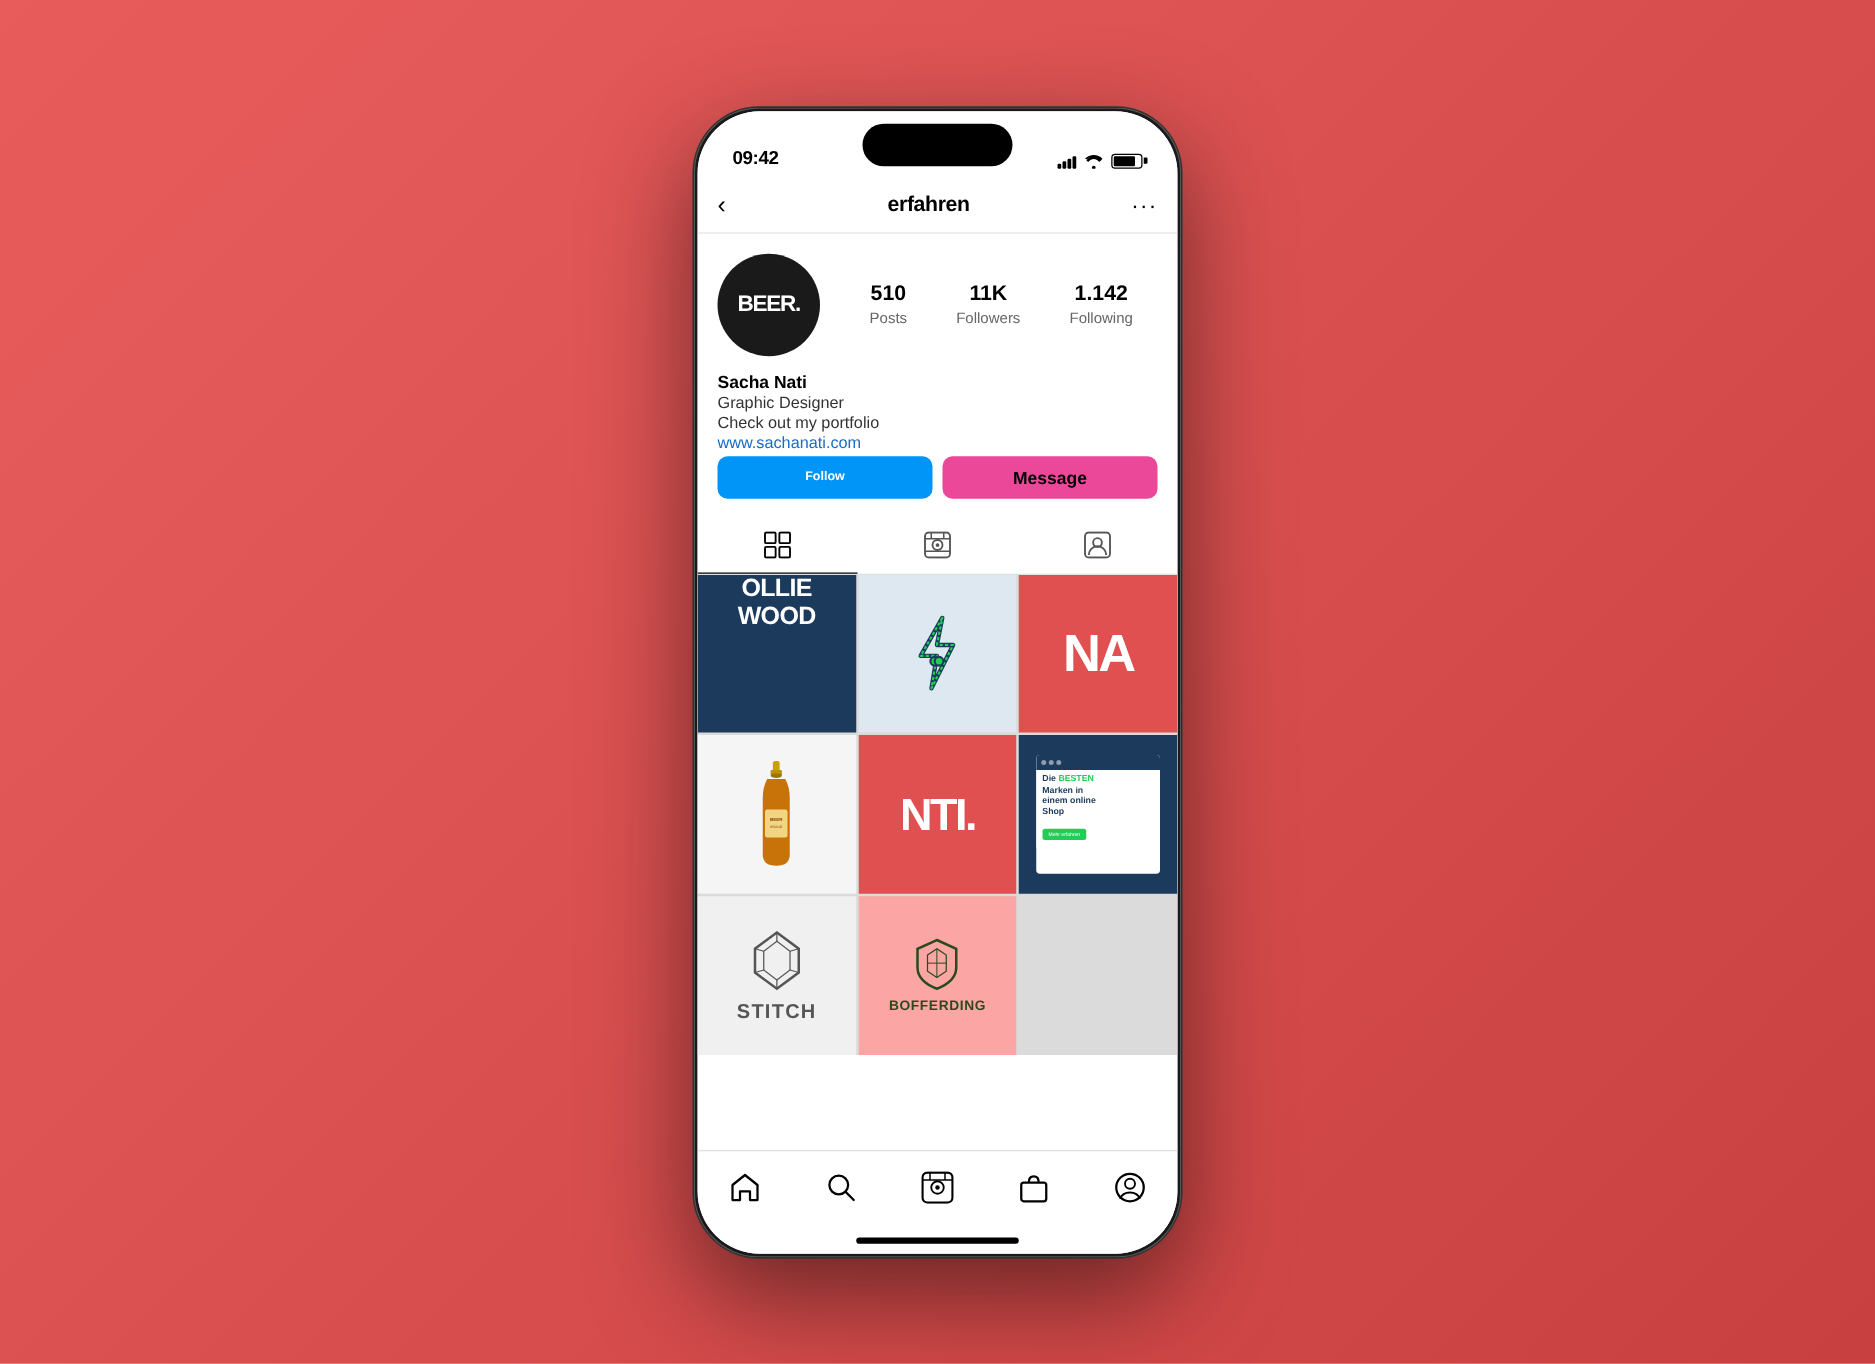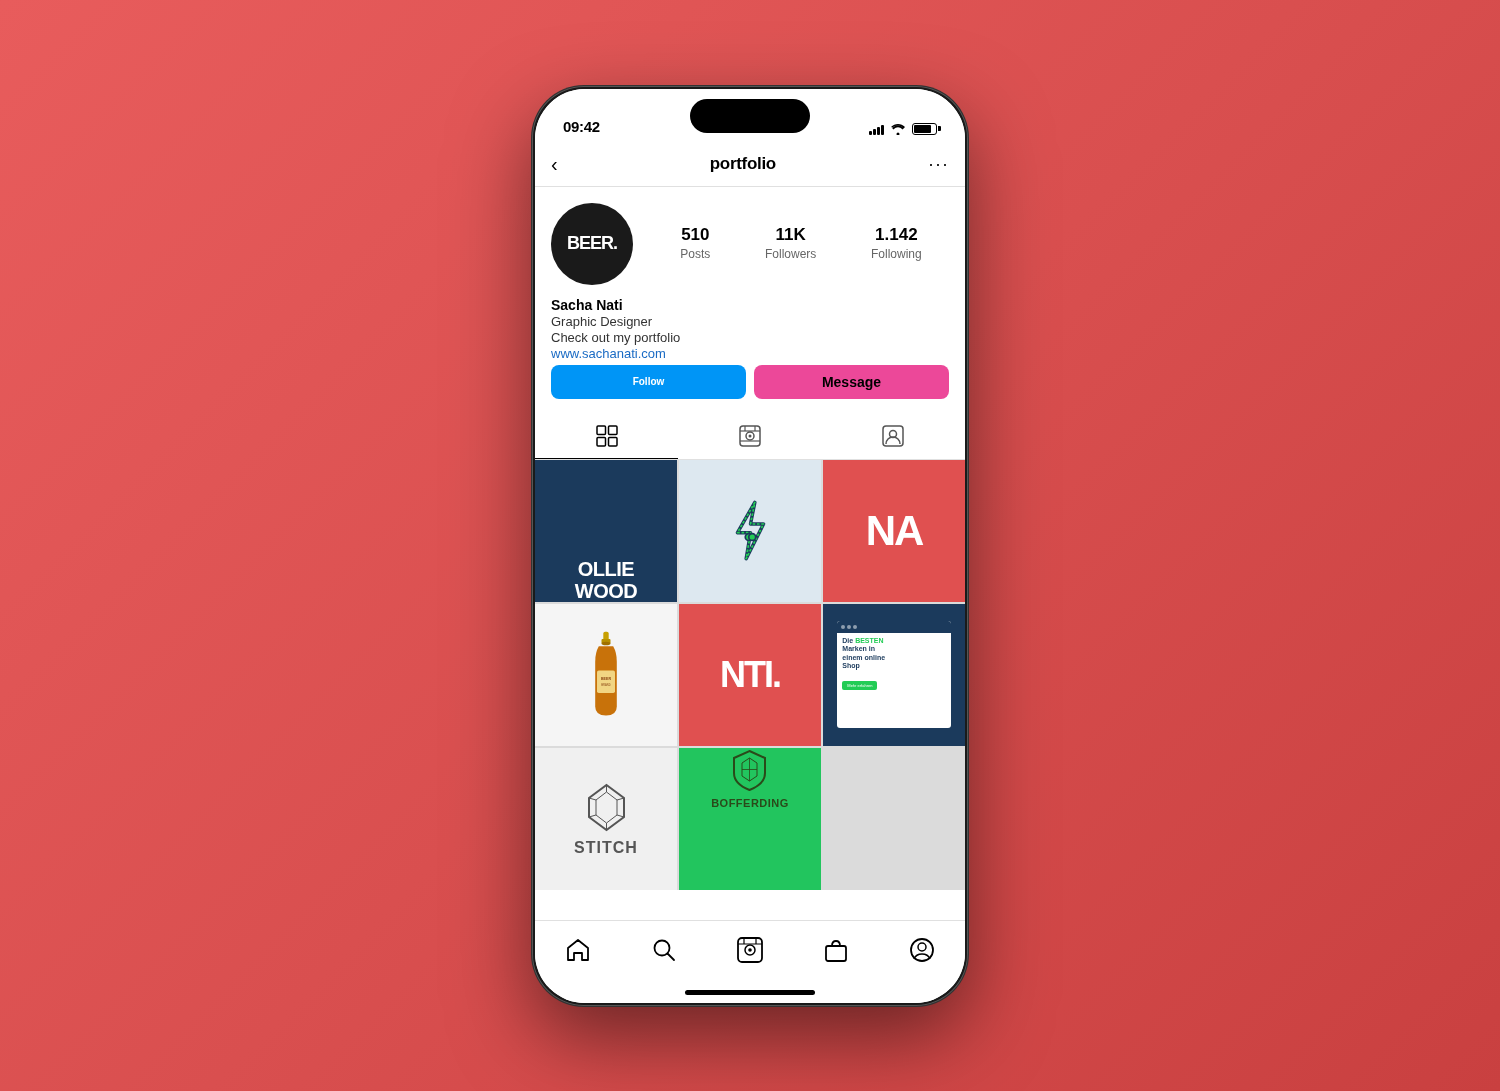--- a/index.html
+++ b/index.html
@@ -9,21 +9,21 @@
       height: 1091px;
       background: linear-gradient(135deg, #e85c5c 0%, #d94f4f 50%, #c94040 100%);
       display: flex;
       align-items: center;
       justify-content: center;
       font-family: -apple-system, BlinkMacSystemFont, 'Helvetica Neue', Arial, sans-serif;
       overflow: hidden;
     }
 
     .phone-container {
-      width: 436px;
+      width: 390px;
       height: 920px;
       background: #1a1a1a;
       border-radius: 52px;
       padding: 3px;
       box-shadow: 
         0 0 0 1px #333,
         0 30px 80px rgba(0,0,0,0.5),
         inset 0 0 0 1px #555;
       position: relative;
     }
@@ -310,21 +310,21 @@
     .grid-item {
       aspect-ratio: 1;
       overflow: hidden;
       position: relative;
     }
 
     
     .gi-1 {
       background: #1b3a5c;
       display: flex;
-      align-items: flex-end;
+      align-items: flex-start;
       justify-content: center;
     }
 
     .gi-1-text {
       color: #fff;
       font-size: 20px;
       font-weight: 900;
       text-align: center;
       line-height: 1.1;
       letter-spacing: -0.5px;
@@ -394,23 +394,23 @@
     }
 
     .gi-8 {
       background: #f0f0f0;
       display: flex;
       align-items: center;
       justify-content: center;
     }
 
     .gi-9 {
-      background: #22c55e;
-      display: flex;
-      align-items: flex-start;
+      background: #fca5a5;
+      display: flex;
+      align-items: center;
       justify-content: center;
     }
 
     
     .bottom-nav {
       height: 83px;
       background: #fff;
       border-top: 0.5px solid #e0e0e0;
       display: flex;
       align-items: flex-start;
@@ -540,21 +540,21 @@
           <path d="M1 4C3 2 5.4 1 8 1s5 1 7 3l-1.4 1.4C12 3.4 10.1 2.5 8 2.5S4 3.4 2.4 4.4L1 4z" fill="#000"></path>
         </svg>
         <div class="battery-icon">
           <div class="battery-fill"></div>
         </div>
       </div>
     </div>
 
     <div class="nav-bar">
       <span class="nav-back">‹</span>
-      <span class="nav-title">portfolio</span>
+      <span class="nav-title">erfahren</span>
       <span class="nav-more">···</span>
     </div>
 
     <div class="profile-content">
 
       <div class="profile-header">
 
         <div class="profile-stats-row">
           <div class="profile-avatar">
             <span class="avatar-text">BEER.</span>

